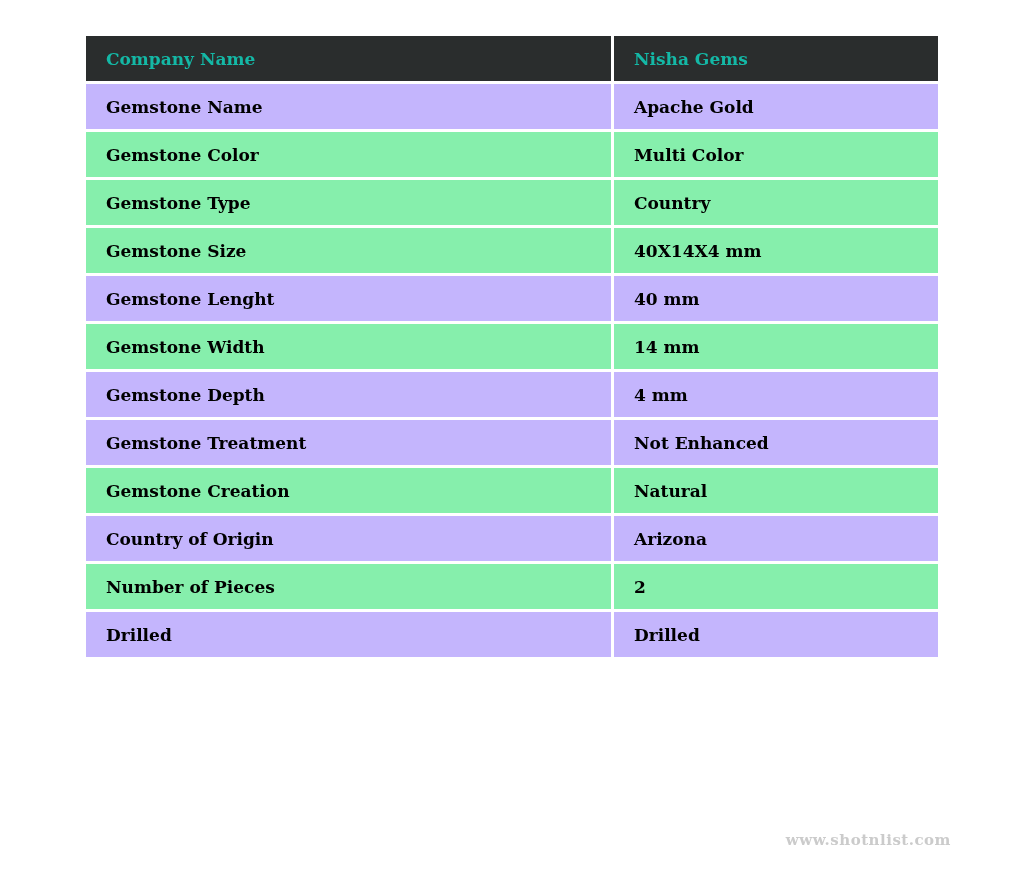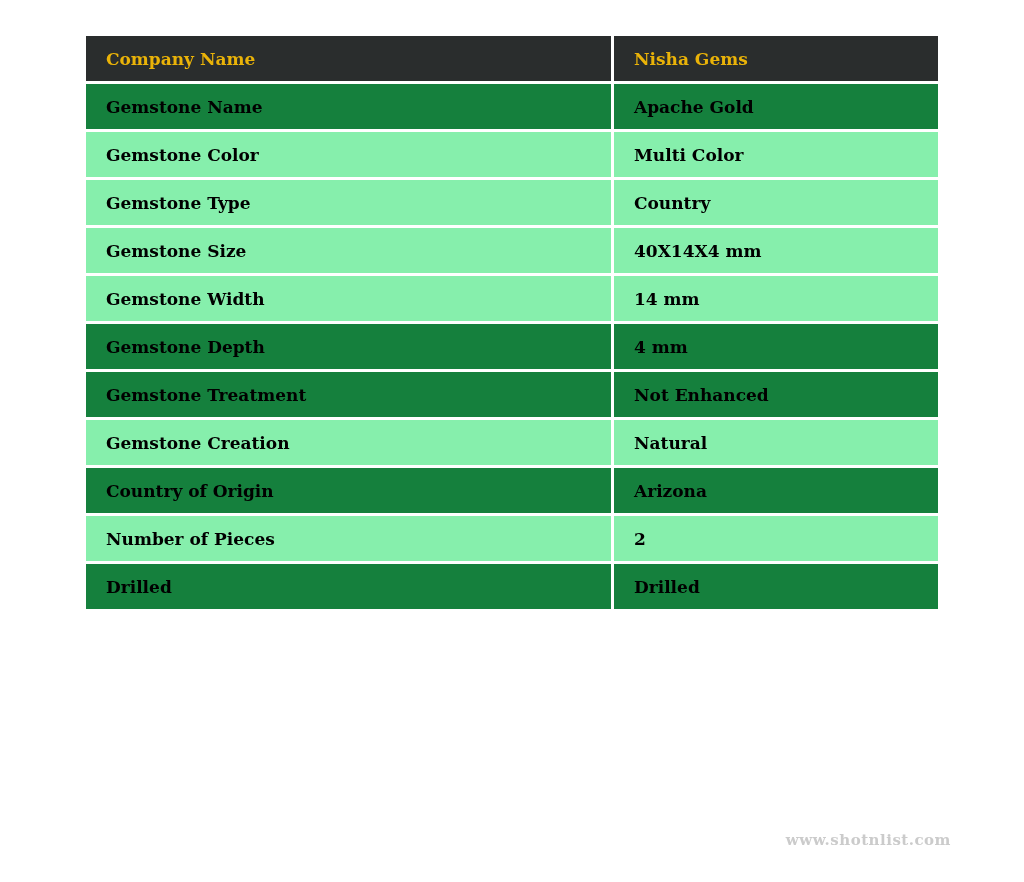--- a/index.html
+++ b/index.html
@@ -33,23 +33,23 @@
     font-size: 17px;
     font-weight: bold;
     text-align: left;
     vertical-align: middle;
     color: #000000;
     white-space: nowrap;
     overflow: hidden;
   }
   thead th.header-cell {
     background: #2a2d2d;
-    color: #eab308;
+    color: #14b8a6;
   }
-  tbody tr.alt td { background: #15803d; }
+  tbody tr.alt td { background: #c4b5fd; }
   tbody tr.plain td { background: #86efac; }
   .watermark {
     position: absolute;
     top: 831px;
     left: 98px;
     width: 853px;
     text-align: right;
     font-size: 15px;
     font-weight: bold;
     color: #cbcbcb;
@@ -81,20 +81,24 @@
           <td>Multi Color</td>
         </tr>
         <tr class="plain">
           <td>Gemstone Type</td>
           <td>Country</td>
         </tr>
         <tr class="plain">
           <td>Gemstone Size</td>
           <td>40X14X4 mm</td>
         </tr>
+        <tr class="alt">
+          <td>Gemstone Lenght</td>
+          <td>40 mm</td>
+        </tr>
         <tr class="plain">
           <td>Gemstone Width</td>
           <td>14 mm</td>
         </tr>
         <tr class="alt">
           <td>Gemstone Depth</td>
           <td>4 mm</td>
         </tr>
         <tr class="alt">
           <td>Gemstone Treatment</td>

